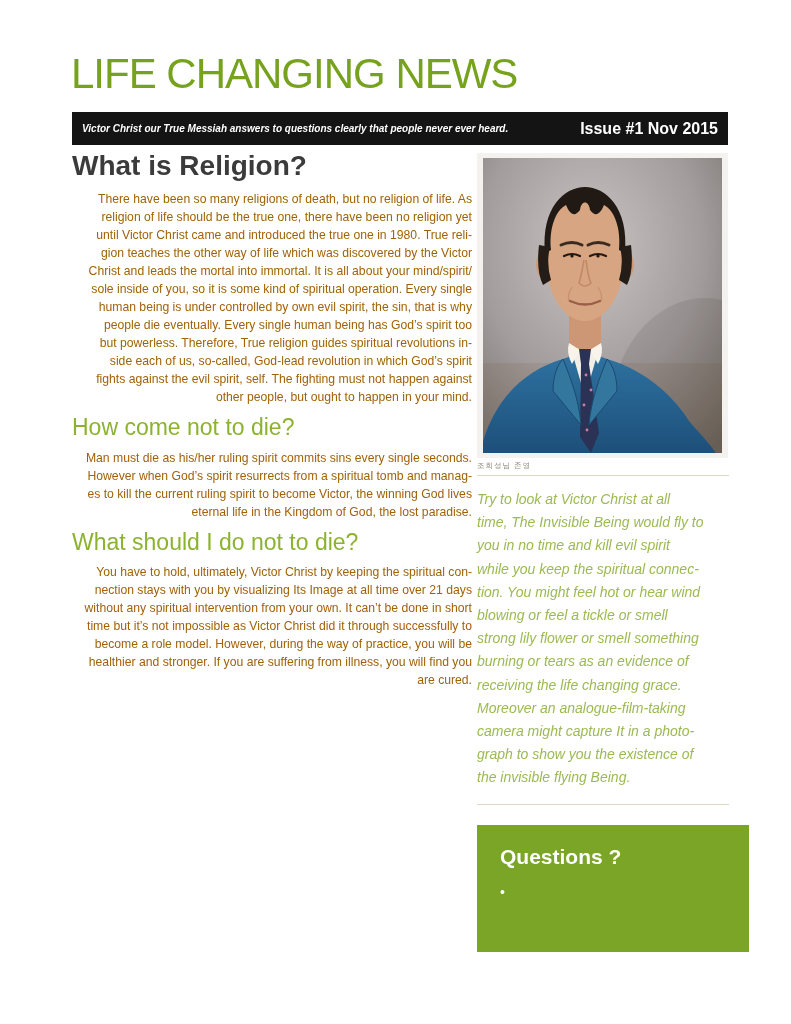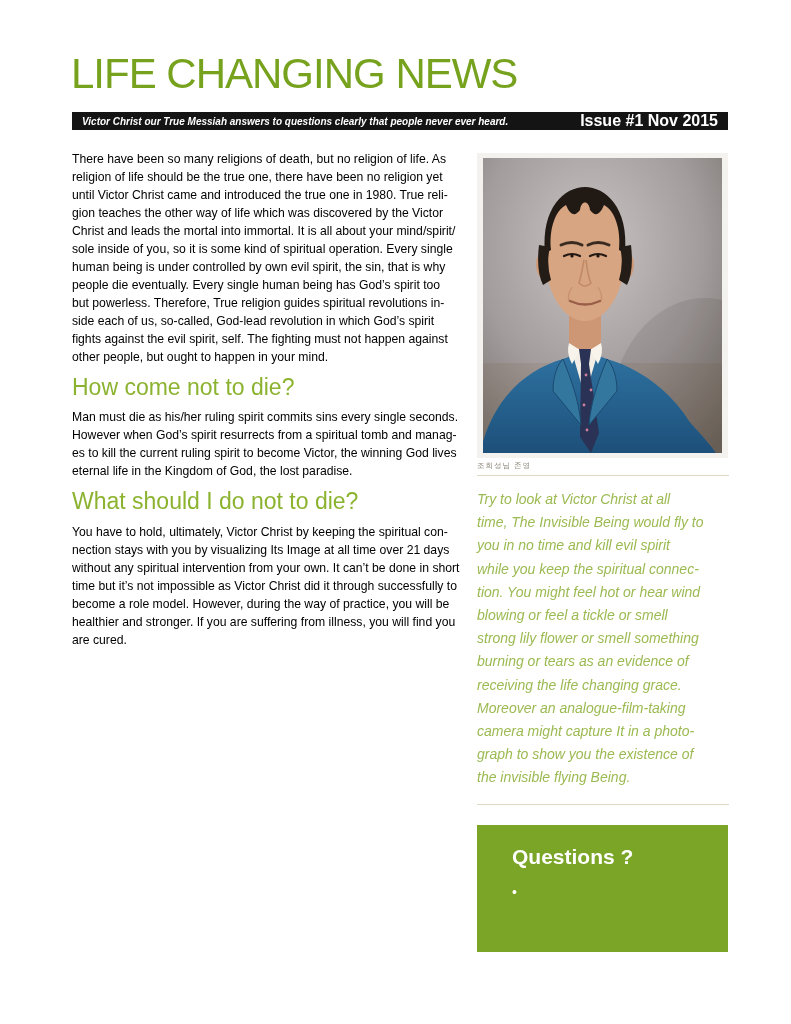--- a/index.html
+++ b/index.html
@@ -7,70 +7,72 @@
     position:relative;width:791px;height:1024px;background:#ffffff;
     font-family:"Liberation Sans",sans-serif;overflow:hidden;
   }
   
   .masthead{
     position:absolute;left:71px;top:53px;margin:0;
     font-size:42px;line-height:42px;font-weight:normal;letter-spacing:-1px;
     color:var(--title-green,#76a21e);white-space:nowrap;
   }
   .bar{
-    position:absolute;left:72px;top:112px;width:656px;height:18px;
+    position:absolute;left:72px;top:112px;width:656px;height:33px;
     background:#141414;color:#ffffff;box-sizing:border-box;
     display:flex;align-items:center;justify-content:space-between;padding:0 10px;
   }
   .tagline{font-size:10px;font-style:italic;font-weight:bold;white-space:nowrap;}
   .issue{font-size:16px;font-weight:bold;white-space:nowrap;}
   
   .left-col{position:absolute;left:72px;top:150px;width:400px;}
   .article h2{margin:0 0 8px 0;line-height:1.15;}
   .h-dark{font-size:28px;color:#3b3b3b;font-weight:bold;}
   .h-green{font-size:23px;color:var(--heading-green,#8cb32f);font-weight:normal;margin-top:10px;}
   .body{
-    margin:0 0 8px 0;font-size:12.2px;line-height:18px;color:#000000;
+    margin:0 0 8px 0;font-size:12.2px;line-height:18px;color:#a16207;
     white-space:pre-line;
+    text-align:right;
   }
   
   .right-col{position:absolute;left:477px;top:153px;width:252px;}
   .photo{margin:0;width:251px;height:305px;}
   .caption{
     font-size:7.5px;color:#8a8678;margin-top:3px;letter-spacing:1px;
   }
   .divider{border:none;border-top:1px solid #ddd9c4;margin:4px 0 0 0;}
   .note{
     margin:12px 0 8px 0;font-size:14px;font-style:italic;line-height:23.2px;
     color:var(--note-green,#9cba52);white-space:pre-line;
   }
   .note + .divider{margin-top:14px;}
   .q-box{
     margin-top:20px;background:var(--box-green,#7aa527);color:#ffffff;
-    padding:20px 14px 24px 28px;box-sizing:border-box;min-height:127px;width:251px;
+    padding:20px 14px 24px 16px;box-sizing:border-box;min-height:127px;width:272px;
   }
   .q-box h3{margin:0 0 13px 7px;font-size:21px;font-weight:bold;}
   .q-item{display:flex;font-size:14px;line-height:21px;}
   .q-bullet{margin:0 9px 0 7px;}
   .q-text{white-space:pre-line;}
 </style>
 </head>
 <body>
 
 <div class="page">
 
   <h1 class="masthead">LIFE CHANGING NEWS</h1>
 
   <div class="bar">
     <span class="tagline">Victor Christ our True Messiah answers to questions clearly that people never ever heard.</span>
     <span class="issue">Issue #1 Nov 2015</span>
   </div>
 
   <div class="left-col">
     <section class="article">
+      <h2 class="h-dark">What is Religion?</h2>
       <p class="body">There have been so many religions of death, but no religion of life. As
 religion of life should be the true one, there have been no religion yet
 until Victor Christ came and introduced the true one in 1980. True reli-
 gion teaches the other way of life which was discovered by the Victor
 Christ and leads the mortal into immortal. It is all about your mind/spirit/
 sole inside of you, so it is some kind of spiritual operation. Every single
 human being is under controlled by own evil spirit, the sin, that is why
 people die eventually. Every single human being has God’s spirit too
 but powerless. Therefore, True religion guides spiritual revolutions in-
 side each of us, so-called, God-lead revolution in which God’s spirit

